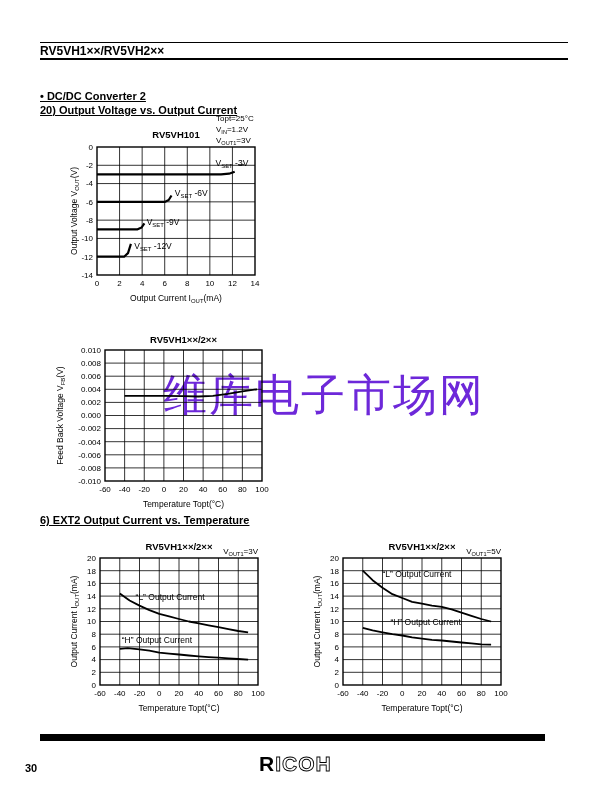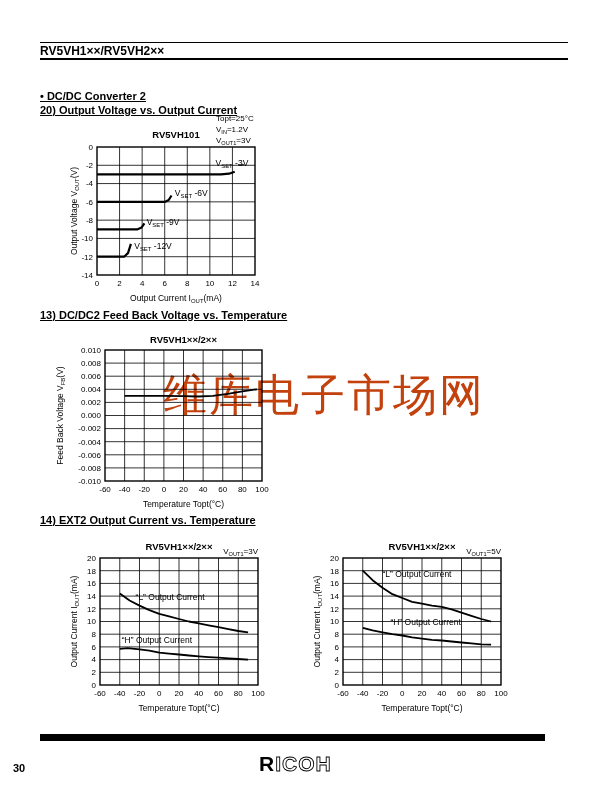--- a/index.html
+++ b/index.html
@@ -1,26 +1,26 @@
 <!DOCTYPE html>
 <html><head>
 <meta charset="utf-8">
 <style>
   html,body { margin:0; padding:0; background:#fff; }
   .page { position:relative; width:609px; height:793px; background:#ffffff;
           font-family:"Liberation Sans", sans-serif; color:#000; overflow:hidden; }
   .abs { position:absolute; }
   .heading { position:absolute; font-weight:bold; font-size:11px; white-space:nowrap;text-decoration:underline; }
   .hline { position:absolute; background:#000; }
-  .watermark { position:absolute; font-size:44px; color:#c2410c; letter-spacing:2px;
+  .watermark { position:absolute; font-size:44px; color:#6d28d9; letter-spacing:2px;
                white-space:nowrap; z-index:0; }
   svg.chart { position:absolute; z-index:1; overflow:visible; }
   svg text { fill:#000; font-family:"Liberation Sans", sans-serif; }
   .hdr-title { position:absolute; font-size:12px; font-weight:bold; white-space:nowrap; }
-  .pagenum { position:absolute; font-size:11px; font-weight:bold; }
+  .pagenum { position:absolute; font-size:11px; font-weight:bold;margin-left:12px; }
 </style>
 </head>
 <body>
 
 <div class="page">
 
   <div class="hline" style="left:40px;top:42px;width:528px;height:1px"></div>
   <div class="hdr-title" style="left:40px;top:44px">RV5VH1××/RV5VH2××</div>
   <div class="hline" style="left:40px;top:58px;width:528px;height:2px"></div>
 
@@ -68,21 +68,20 @@
       <path d="M62.0 91.9 L129.7 91.9 L133.7 90.0 L136.5 85.5" fill="none" stroke="#000" stroke-width="2.2" stroke-linejoin="round"></path>
       <path d="M62.0 119.3 L102.6 119.3 L106.6 117.5 L109.4 113.3" fill="none" stroke="#000" stroke-width="2.2" stroke-linejoin="round"></path>
       <path d="M62.0 146.7 L89.1 146.7 L93.0 143.1 L95.9 133.9" fill="none" stroke="#000" stroke-width="2.2" stroke-linejoin="round"></path>
       <line x1="203.07142857142858" y1="54.82857142857143" x2="209.27857142857144" y2="54.82857142857143" stroke="#000" stroke-width="1"></line>
       <text x="180.5" y="55.74285714285714" text-anchor="start" font-size="8.5"><tspan>V</tspan><tspan font-size="70%" dy="1.8">SET</tspan><tspan dy="-1.8"> -3V</tspan></text>
       <text x="139.87142857142857" y="85.91428571428571" text-anchor="start" font-size="8.5"><tspan>V</tspan><tspan font-size="70%" dy="1.8">SET</tspan><tspan dy="-1.8"> -6V</tspan></text>
       <text x="111.65714285714287" y="115.17142857142858" text-anchor="start" font-size="8.5"><tspan>V</tspan><tspan font-size="70%" dy="1.8">SET</tspan><tspan dy="-1.8"> -9V</tspan></text>
       <text x="99.24285714285713" y="138.94285714285715" text-anchor="start" font-size="8.5"><tspan>V</tspan><tspan font-size="70%" dy="1.8">SET</tspan><tspan dy="-1.8"> -12V</tspan></text>
     </svg>
 
-  <div class="heading" style="left:40px;top:309px">13) DC/DC2 Feed Back Voltage vs. Temperature</div>
   <svg class="chart" id="chart1" style="left:35px;top:326px" viewBox="0 0 290 186" width="290" height="186">
       <line x1="89.625" y1="24" x2="89.625" y2="155" stroke="#000" stroke-width="0.8"></line>
       <line x1="109.25" y1="24" x2="109.25" y2="155" stroke="#000" stroke-width="0.8"></line>
       <line x1="128.875" y1="24" x2="128.875" y2="155" stroke="#000" stroke-width="0.8"></line>
       <line x1="148.5" y1="24" x2="148.5" y2="155" stroke="#000" stroke-width="0.8"></line>
       <line x1="168.125" y1="24" x2="168.125" y2="155" stroke="#000" stroke-width="0.8"></line>
       <line x1="187.75" y1="24" x2="187.75" y2="155" stroke="#000" stroke-width="0.8"></line>
       <line x1="207.375" y1="24" x2="207.375" y2="155" stroke="#000" stroke-width="0.8"></line>
       <line x1="70" y1="37.1" x2="227" y2="37.1" stroke="#000" stroke-width="0.8"></line>
       <line x1="70" y1="50.2" x2="227" y2="50.2" stroke="#000" stroke-width="0.8"></line>
@@ -113,21 +112,21 @@
       <text x="66" y="118.5" text-anchor="end" font-size="8"><tspan>-0.004</tspan></text>
       <text x="66" y="131.60000000000002" text-anchor="end" font-size="8"><tspan>-0.006</tspan></text>
       <text x="66" y="144.70000000000002" text-anchor="end" font-size="8"><tspan>-0.008</tspan></text>
       <text x="66" y="157.8" text-anchor="end" font-size="8"><tspan>-0.010</tspan></text>
       <text x="148.5" y="17" text-anchor="middle" font-size="9.5" font-weight="bold"><tspan>RV5VH1××/2××</tspan></text>
       <text x="148.5" y="181" text-anchor="middle" font-size="8.5"><tspan>Temperature Topt(°C)</tspan></text>
       <text x="28" y="89.5" text-anchor="middle" font-size="8.5" transform="rotate(-90 28 89.5)"><tspan>Feed Back Voltage V</tspan><tspan font-size="70%" dy="1.8">FB</tspan><tspan dy="-1.8">(V)</tspan></text>
       <path d="M89.6 69.8 L109.3 69.8 L128.9 69.8 L148.5 70.2 L163.2 70.5 L177.9 69.8 L192.7 67.9 L207.4 65.3 L222.1 63.3" fill="none" stroke="#000" stroke-width="1.8" stroke-linejoin="round"></path>
     </svg>
 
-  <div class="heading" style="left:40px;top:514px">14) EXT2 Output Current vs. Temperature</div>
+  <div class="heading" style="left:40px;top:514px">6) EXT2 Output Current vs. Temperature</div>
   <svg class="chart" id="chart2" style="left:35px;top:530px" viewBox="0 0 280 190" width="280" height="190">
       <line x1="84.75" y1="28" x2="84.75" y2="155" stroke="#000" stroke-width="0.8"></line>
       <line x1="104.5" y1="28" x2="104.5" y2="155" stroke="#000" stroke-width="0.8"></line>
       <line x1="124.25" y1="28" x2="124.25" y2="155" stroke="#000" stroke-width="0.8"></line>
       <line x1="144" y1="28" x2="144" y2="155" stroke="#000" stroke-width="0.8"></line>
       <line x1="163.75" y1="28" x2="163.75" y2="155" stroke="#000" stroke-width="0.8"></line>
       <line x1="183.5" y1="28" x2="183.5" y2="155" stroke="#000" stroke-width="0.8"></line>
       <line x1="203.25" y1="28" x2="203.25" y2="155" stroke="#000" stroke-width="0.8"></line>
       <line x1="65" y1="40.7" x2="223" y2="40.7" stroke="#000" stroke-width="0.8"></line>
       <line x1="65" y1="53.4" x2="223" y2="53.4" stroke="#000" stroke-width="0.8"></line>

